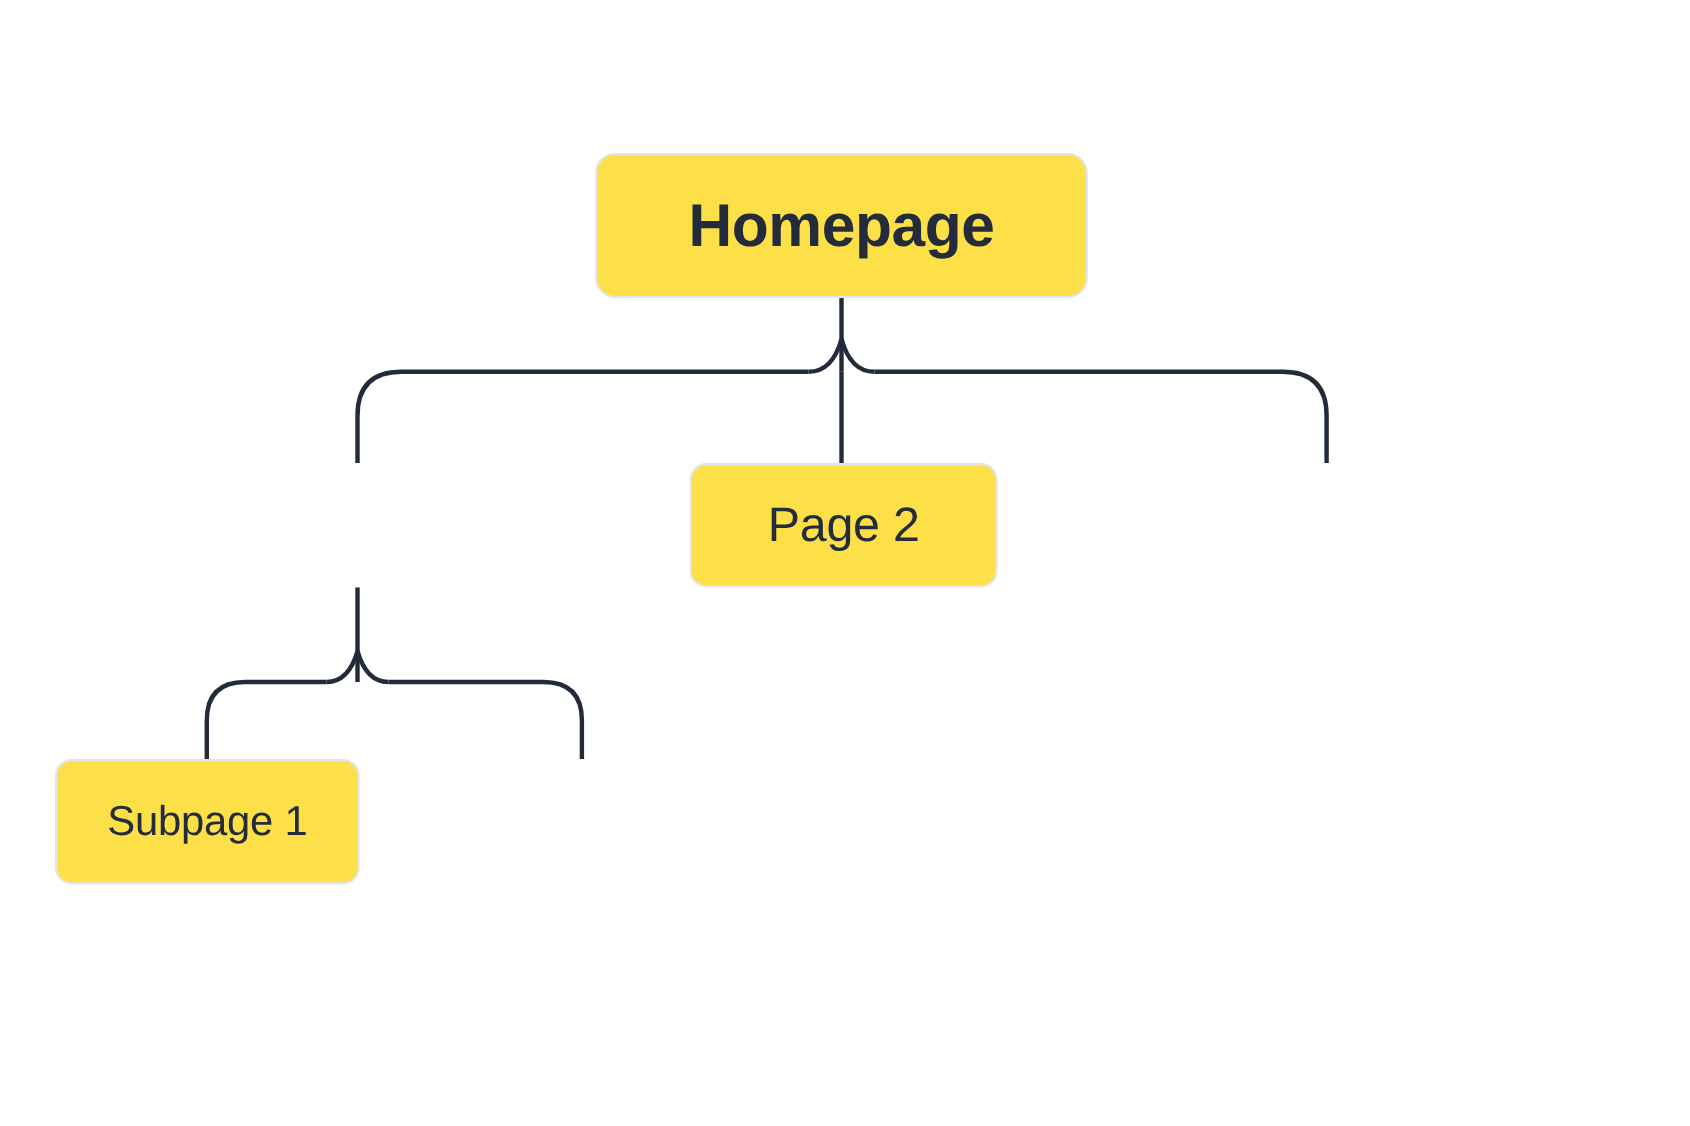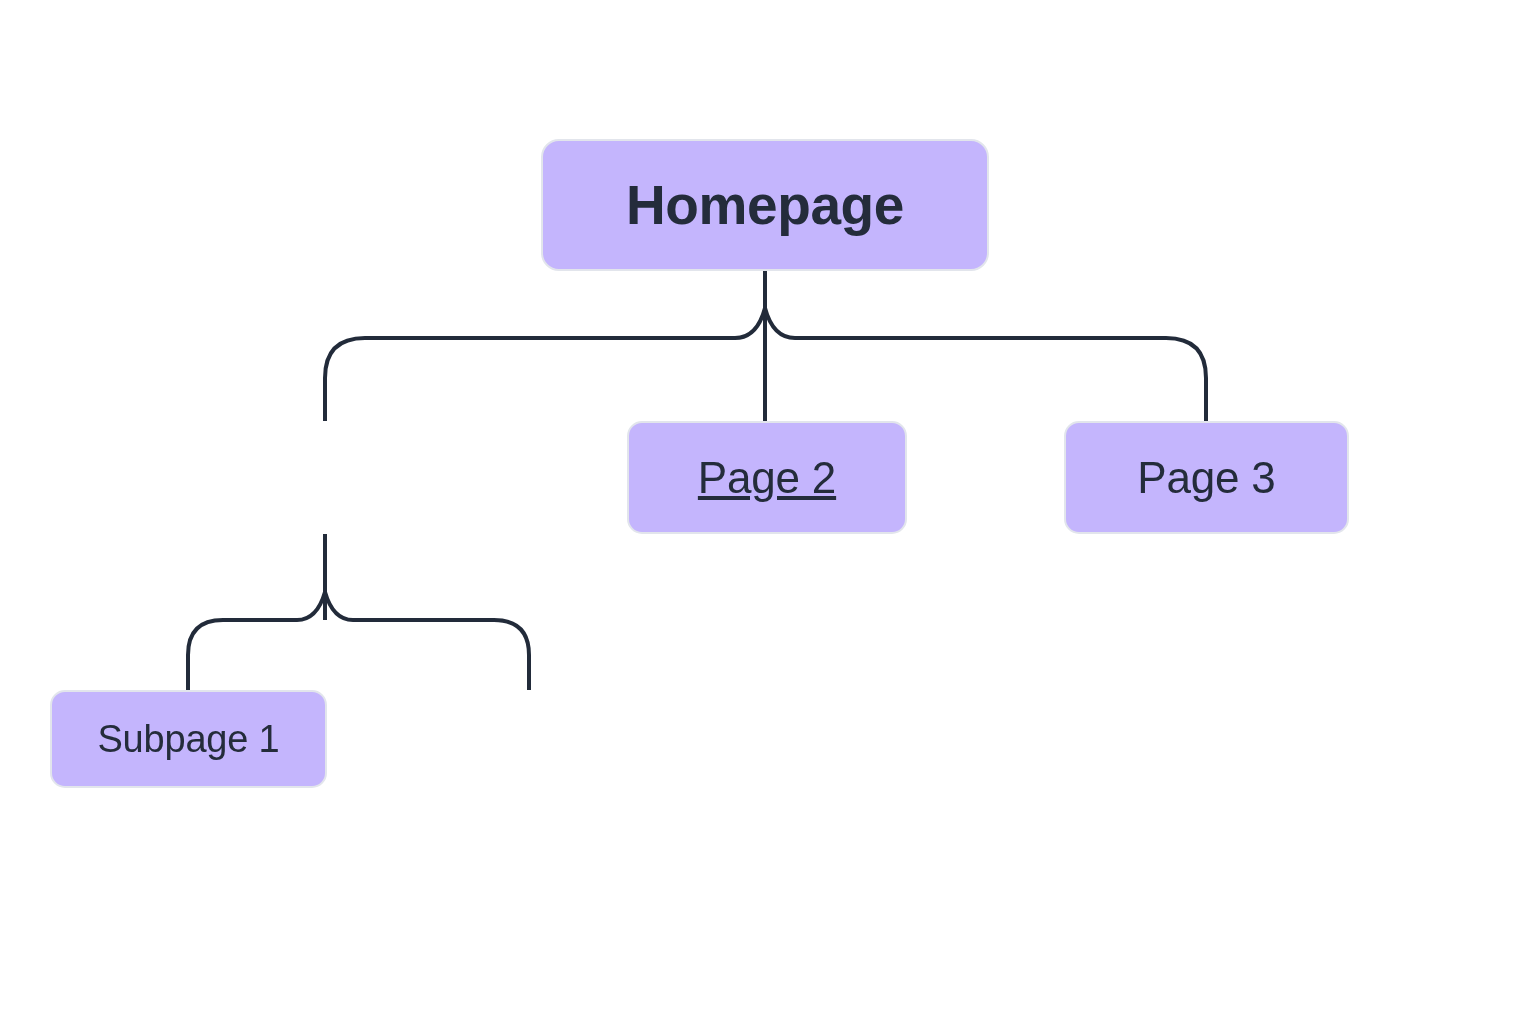--- a/index.html
+++ b/index.html
@@ -33,21 +33,21 @@
     width: 1536px;
     height: 1024px;
     z-index: 1;
     pointer-events: none;
   }
 
   .node {
     position: absolute;
     z-index: 2;
     box-sizing: border-box;
-    background: #c4b5fd;
+    background: #fde047;
     border: 2px solid #e2e5ec;
     border-radius: 16px;
     display: flex;
     align-items: center;
     justify-content: center;
     color: #242c3b;
     line-height: 1;
     white-space: nowrap;
     user-select: none;
   }
@@ -76,27 +76,27 @@
     top: 421px;
     height: 113px;
     border-radius: 15px;
   }
   .node--l2 .node-label {
     font-size: 44px;
     font-weight: 400;
     letter-spacing: -0.2px;
   }
   .node--page-1 { left: 182px; width: 288px; }
-  .node--page-2 { left: 627px; width: 280px; text-decoration: underline; }
+  .node--page-2 { left: 627px; width: 280px; }
   .node--page-3 { left: 1064px; width: 285px; }
 
   
   .node--l3 {
     top: 690px;
-    height: 98px;
+    height: 114px;
     border-radius: 15px;
     align-items: center;
   }
   .node--l3 .node-label {
     font-size: 38px;
     font-weight: 400;
     letter-spacing: -0.2px;
   }
   .node--subpage-1 { left: 50px;  width: 277px; }
   .node--subpage-2 { left: 388px; width: 283px; }
@@ -134,22 +134,19 @@
 
   <div class="node node--root">
     <span class="node-label">Homepage</span>
   </div>
 
 
   <div class="node node--l2 node--page-2">
     <span class="node-label">Page 2</span>
   </div>
 
-  <div class="node node--l2 node--page-3">
-    <span class="node-label">Page 3</span>
-  </div>
 
   <div class="node node--l3 node--subpage-1">
     <span class="node-label">Subpage 1</span>
   </div>
 
 
 </div>
 
 </body></html>

